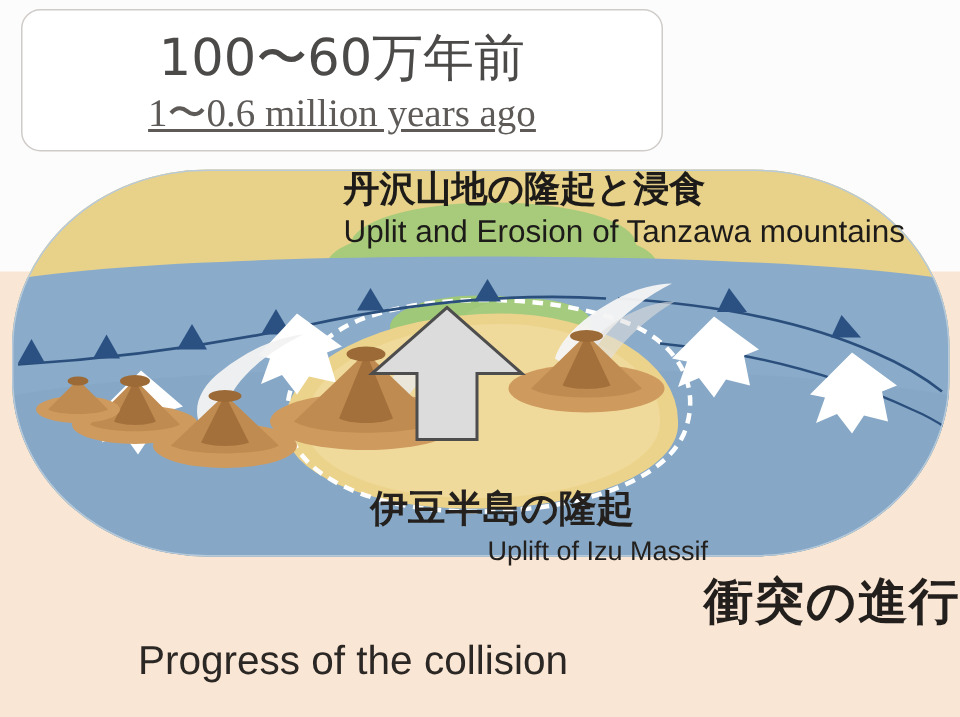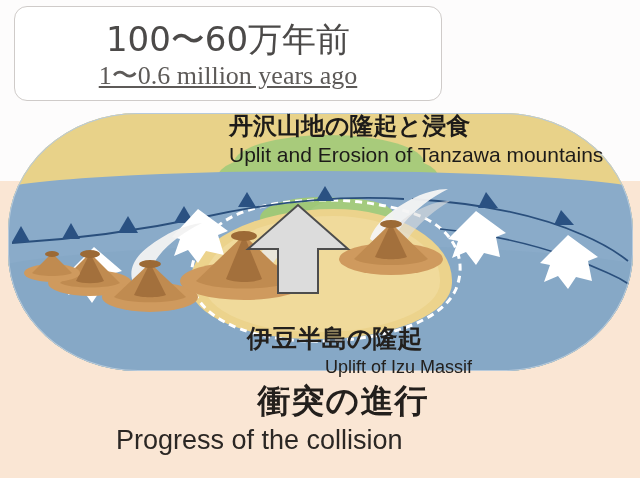--- a/index.html
+++ b/index.html
@@ -90,25 +90,25 @@
   }
 
   
   .caption{
     position:absolute;left:0;top:382px;width:640px;
     text-align:center;
   }
   .cap-jp{
     font-family:"DejaVu Sans","Liberation Sans",sans-serif;
     font-size:33px;line-height:38px;font-weight:bold;color:#231f1c;
-    text-align:center;padding-left:46px;letter-spacing:1px;
+    text-align:right;padding-left:46px;letter-spacing:1px;
   }
   .cap-en{
     font-size:27px;line-height:32px;color:#2b2724;
-    text-align:left;padding-left:116px;margin-top:4px;
+    text-align:left;padding-left:92px;margin-top:4px;
     font-family:"Liberation Sans","DejaVu Sans",sans-serif;
   }
 
   
   .lbl{position:absolute;white-space:nowrap;}
   .lbl-jp{
     font-family:"DejaVu Sans","Liberation Sans",sans-serif;
     color:#1d1b19;font-weight:700;
   }
   .lbl-en{

